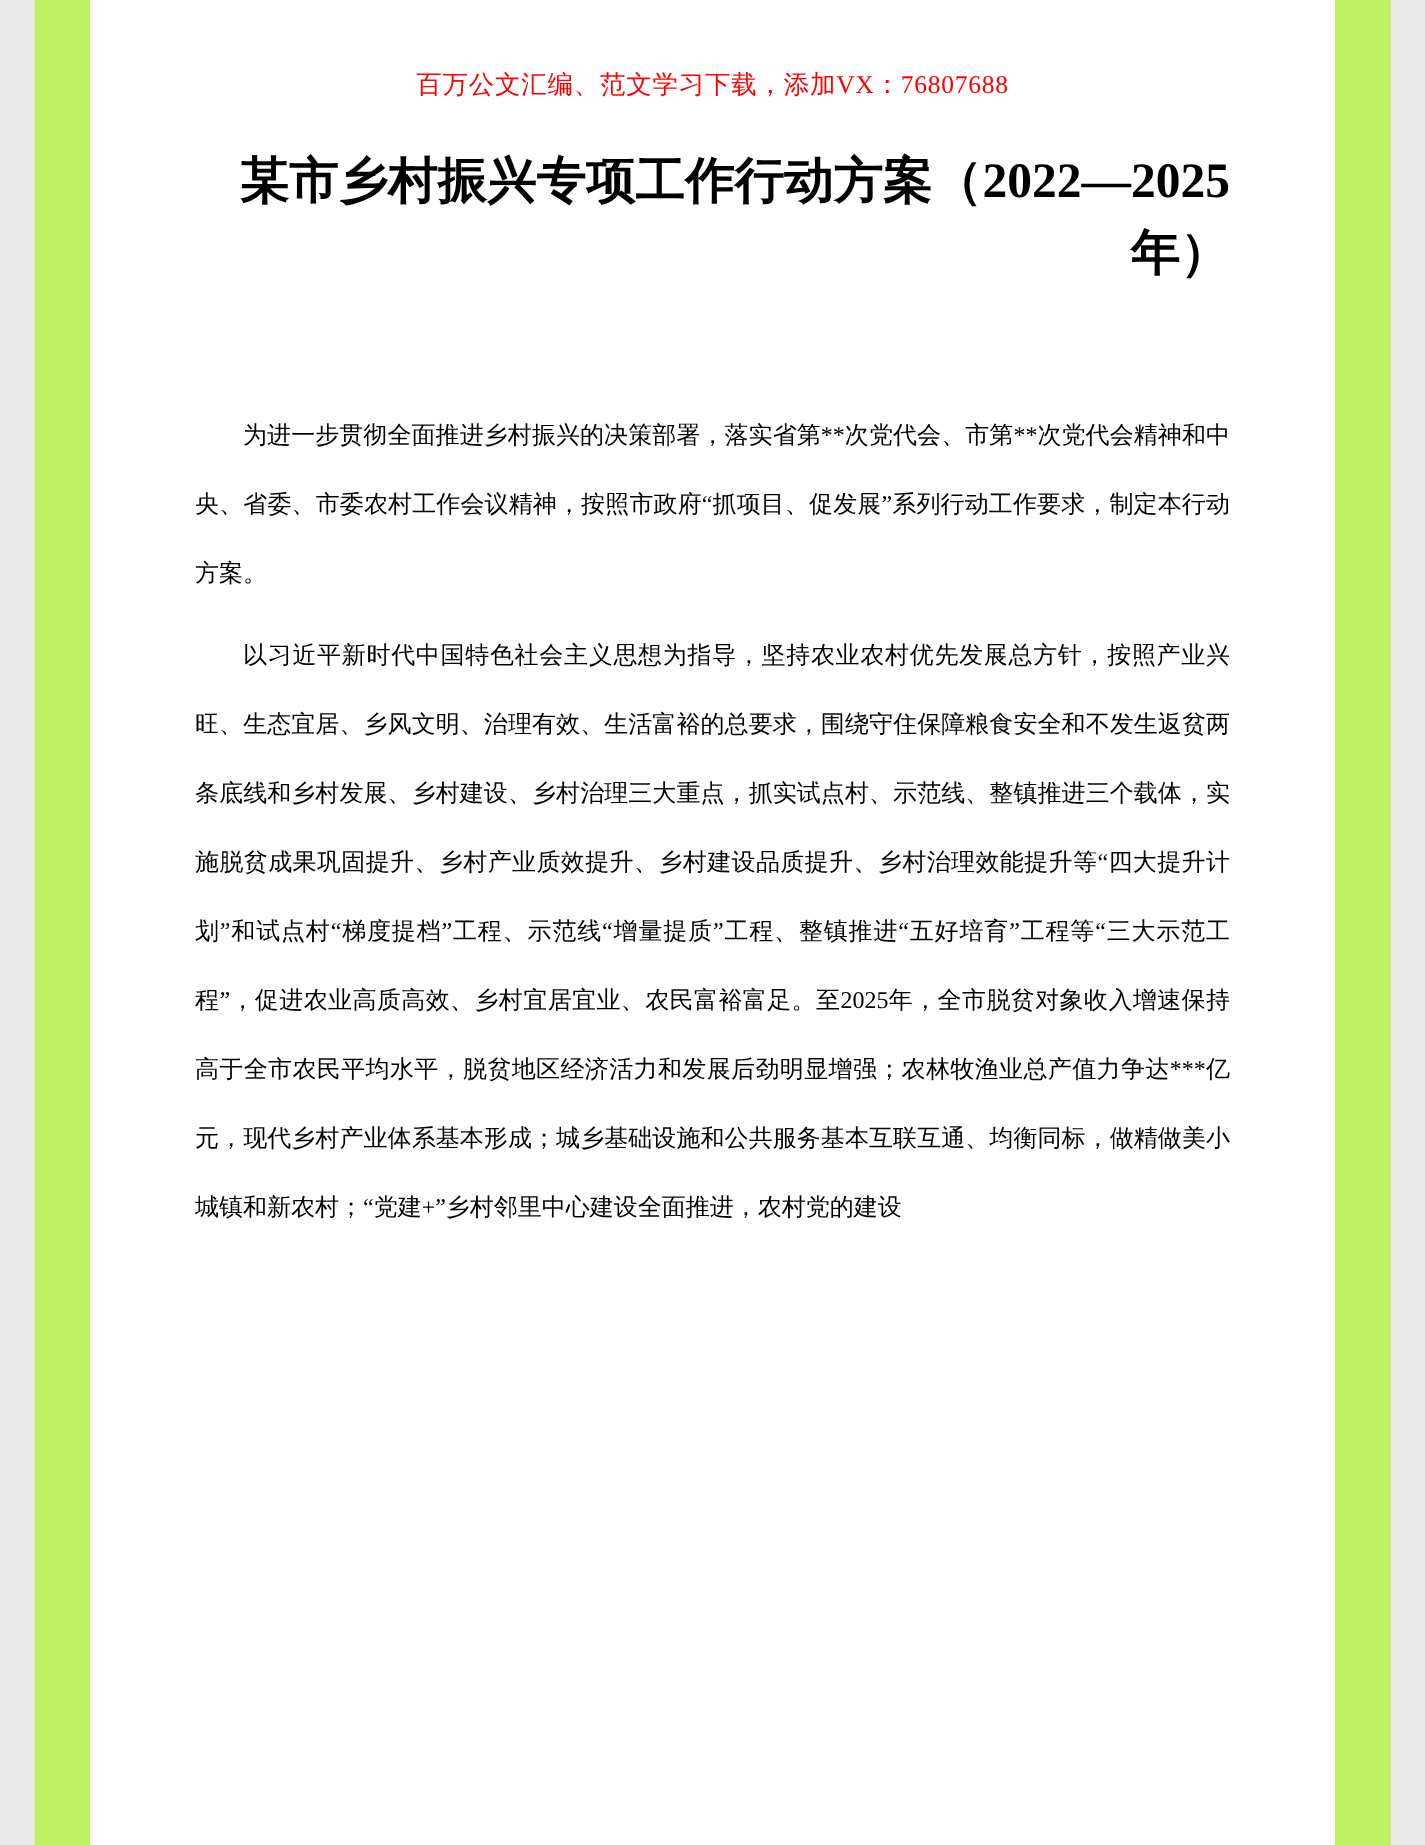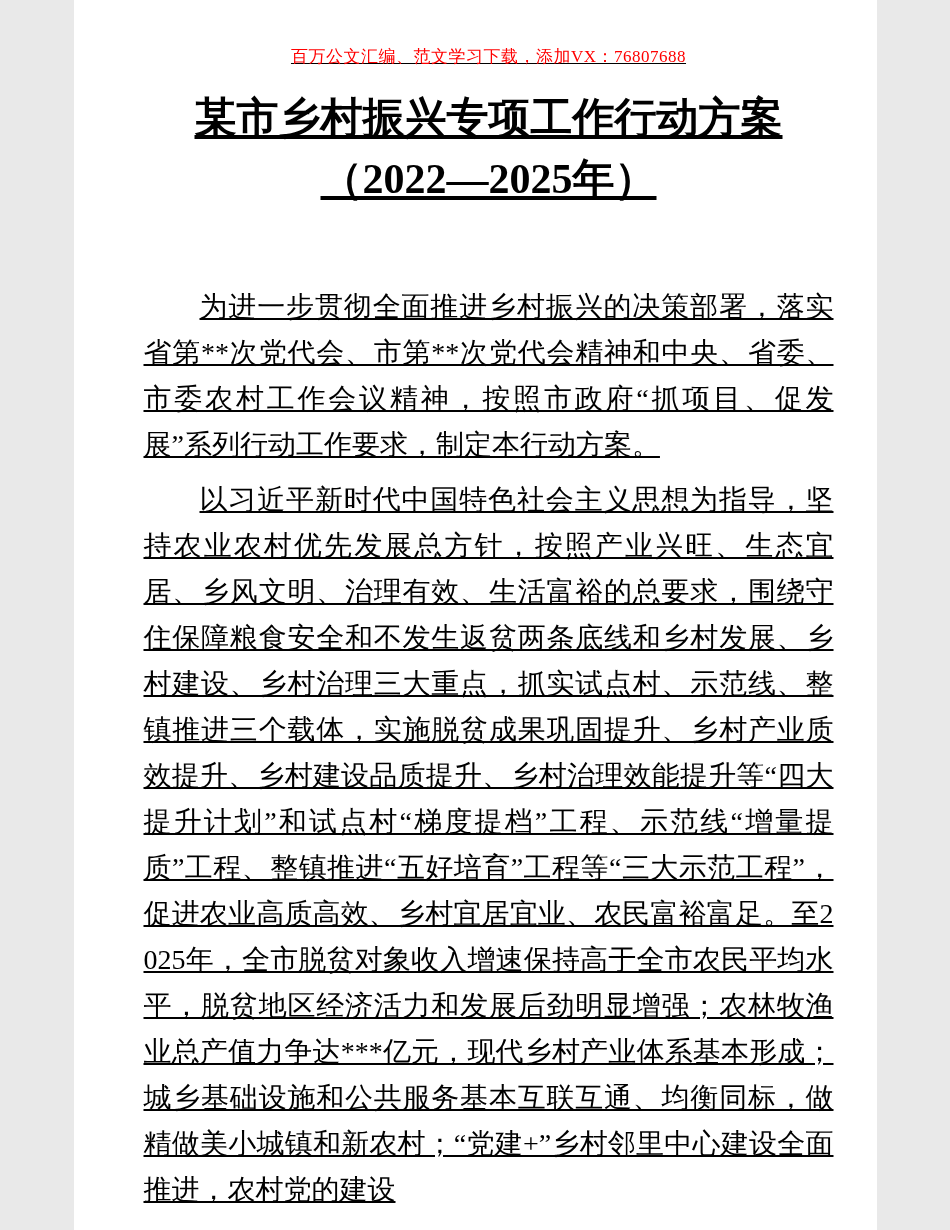--- a/index.html
+++ b/index.html
@@ -3,55 +3,54 @@
 <meta charset="utf-8">
 <style>
   * { box-sizing: border-box; }
   html, body { margin: 0; padding: 0; }
   body {
     background: #e9e9e9;
     font-family: "Liberation Serif", "DejaVu Serif", serif;
     color: #000;
   }
   .viewer {
-    width: 803px;
+    width: 904px;
     height: 1230px;
     margin: 0 auto;
     background: #bef264;
     overflow: hidden;
-    text-decoration: underline;
   }
   .page {
     width: 830px;
     min-height: 1230px;
     margin: 0 auto;
     background: #ffffff;
     padding: 46px 70px 30px 70px;
   }
   .promo {
     color: #ff0000;
     font-size: 17px;
     text-align: center;
     letter-spacing: 0.5px;
     line-height: 1.3;
   }
   .doc-title {
-    margin: 20px auto 0 auto;
+    margin: 30px auto 0 auto;
     max-width: 700px;
-    font-size: 42px;
+    font-size: 33px;
     font-weight: bold;
-    text-align: center;
+    text-align: right;
     line-height: 1.45;
     color: #000;
   }
   .doc-body {
     margin-top: 74px;
   }
   .para {
-    font-size: 28px;
+    font-size: 16px;
     line-height: 46px;
     text-align: justify;
     text-indent: 2em;
     margin: 9px 0;
     color: #000;
     word-break: break-all;
   }
   .para.heading {
     font-weight: normal;
   }

